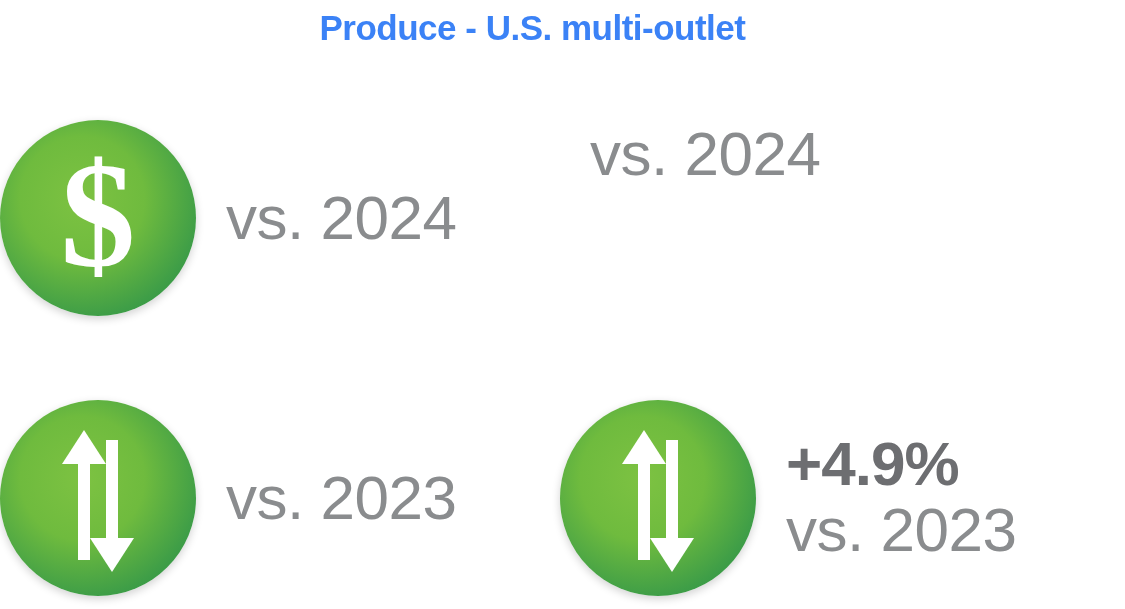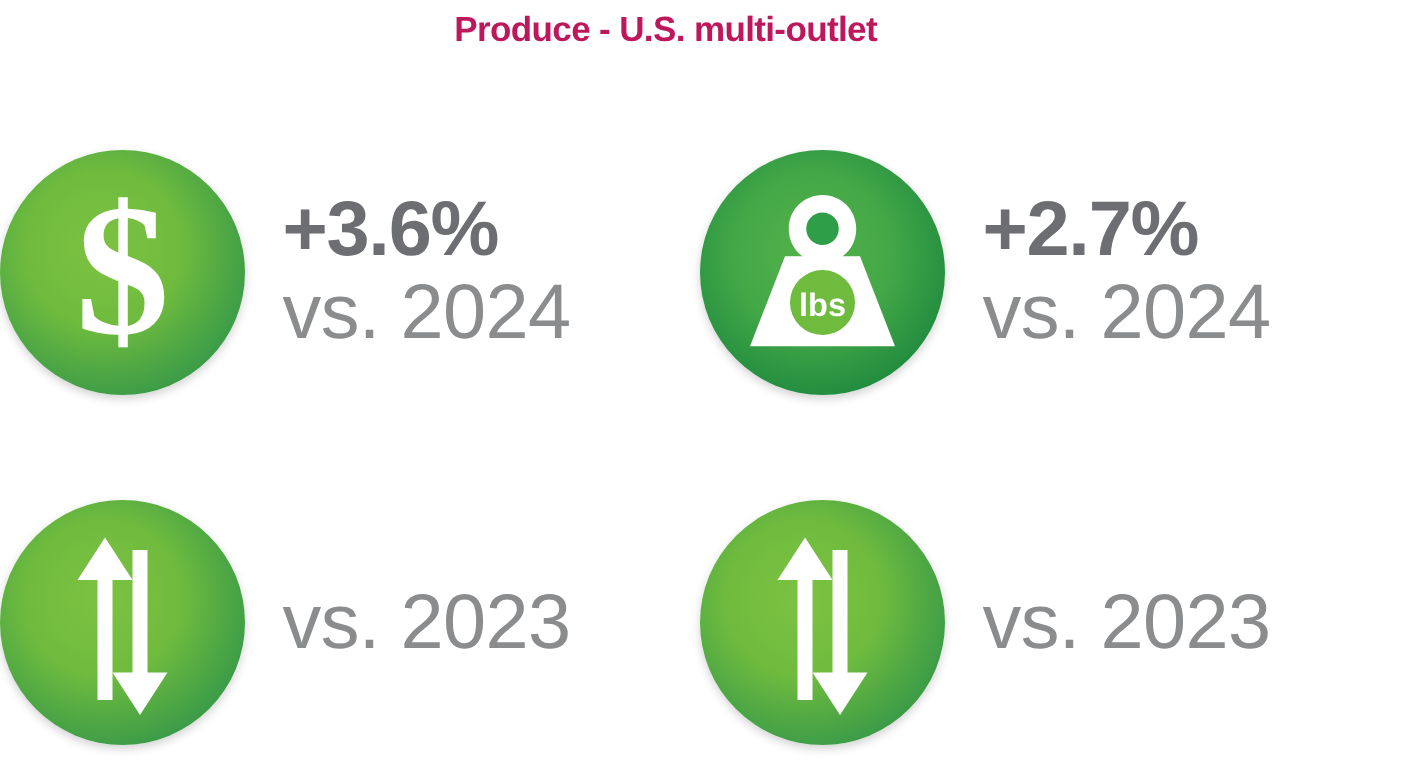--- a/index.html
+++ b/index.html
@@ -13,23 +13,23 @@
     font-family: "Liberation Sans", sans-serif;
     overflow: hidden;
     position: relative;
   }
   .title {
     position: absolute;
     top: 8px;
     left: 0;
     width: 1065px;
     text-align: center;
-    font-size: 28px;
+    font-size: 35px;
     font-weight: bold;
-    color: #be185d;
+    color: #3b82f6;
     letter-spacing: -0.5px;
   }
   .grid {
     position: absolute;
     top: 110px;
     left: 0;
     width: 1125px;
     height: 500px;
   }
   .cell {
@@ -86,36 +86,26 @@
 
 <div class="grid">
 
   <div class="cell c00">
     <div class="badge">
       <svg width="196" height="196" viewBox="0 0 196 196">
         <text x="98" y="146" text-anchor="middle" font-family="Liberation Serif, serif" font-size="150" font-weight="bold" fill="#ffffff">$</text>
       </svg>
     </div>
     <div class="stats">
-      <div class="pct">+3.6%</div>
       <div class="vs">vs. 2024</div>
     </div>
   </div>
 
   <div class="cell c01">
-    <div class="badge dark">
-      <svg width="196" height="196" viewBox="0 0 196 196">
-        <path d="M98 36 c-15 0 -27 12 -27 27 c0 9 4 17 11 22 h-14 l-28 72 h116 l-28 -72 h-14 c7 -5 11 -13 11 -22 c0 -15 -12 -27 -27 -27 z" fill="#ffffff"></path>
-        <circle cx="98" cy="63" r="13" fill="#2f9e48"></circle>
-        <circle cx="98" cy="122" r="26" fill="#6fbb3e"></circle>
-        <text x="98" y="133" text-anchor="middle" font-family="Liberation Sans, sans-serif" font-size="26" font-weight="bold" fill="#ffffff">lbs</text>
-      </svg>
-    </div>
     <div class="stats">
-      <div class="pct">+2.7%</div>
       <div class="vs">vs. 2024</div>
     </div>
   </div>
 
   <div class="cell c10">
     <div class="badge">
       <svg width="196" height="196" viewBox="0 0 196 196">
         <g fill="#ffffff">
           <rect x="78" y="48" width="12" height="112"></rect>
           <polygon points="84,30 62,64 106,64"></polygon>
@@ -134,17 +124,18 @@
       <svg width="196" height="196" viewBox="0 0 196 196">
         <g fill="#ffffff">
           <rect x="78" y="48" width="12" height="112"></rect>
           <polygon points="84,30 62,64 106,64"></polygon>
           <rect x="106" y="40" width="12" height="112"></rect>
           <polygon points="112,172 90,138 134,138"></polygon>
         </g>
       </svg>
     </div>
     <div class="stats">
+      <div class="pct">+4.9%</div>
       <div class="vs">vs. 2023</div>
     </div>
   </div>
 
 </div>
 
 </body></html>

